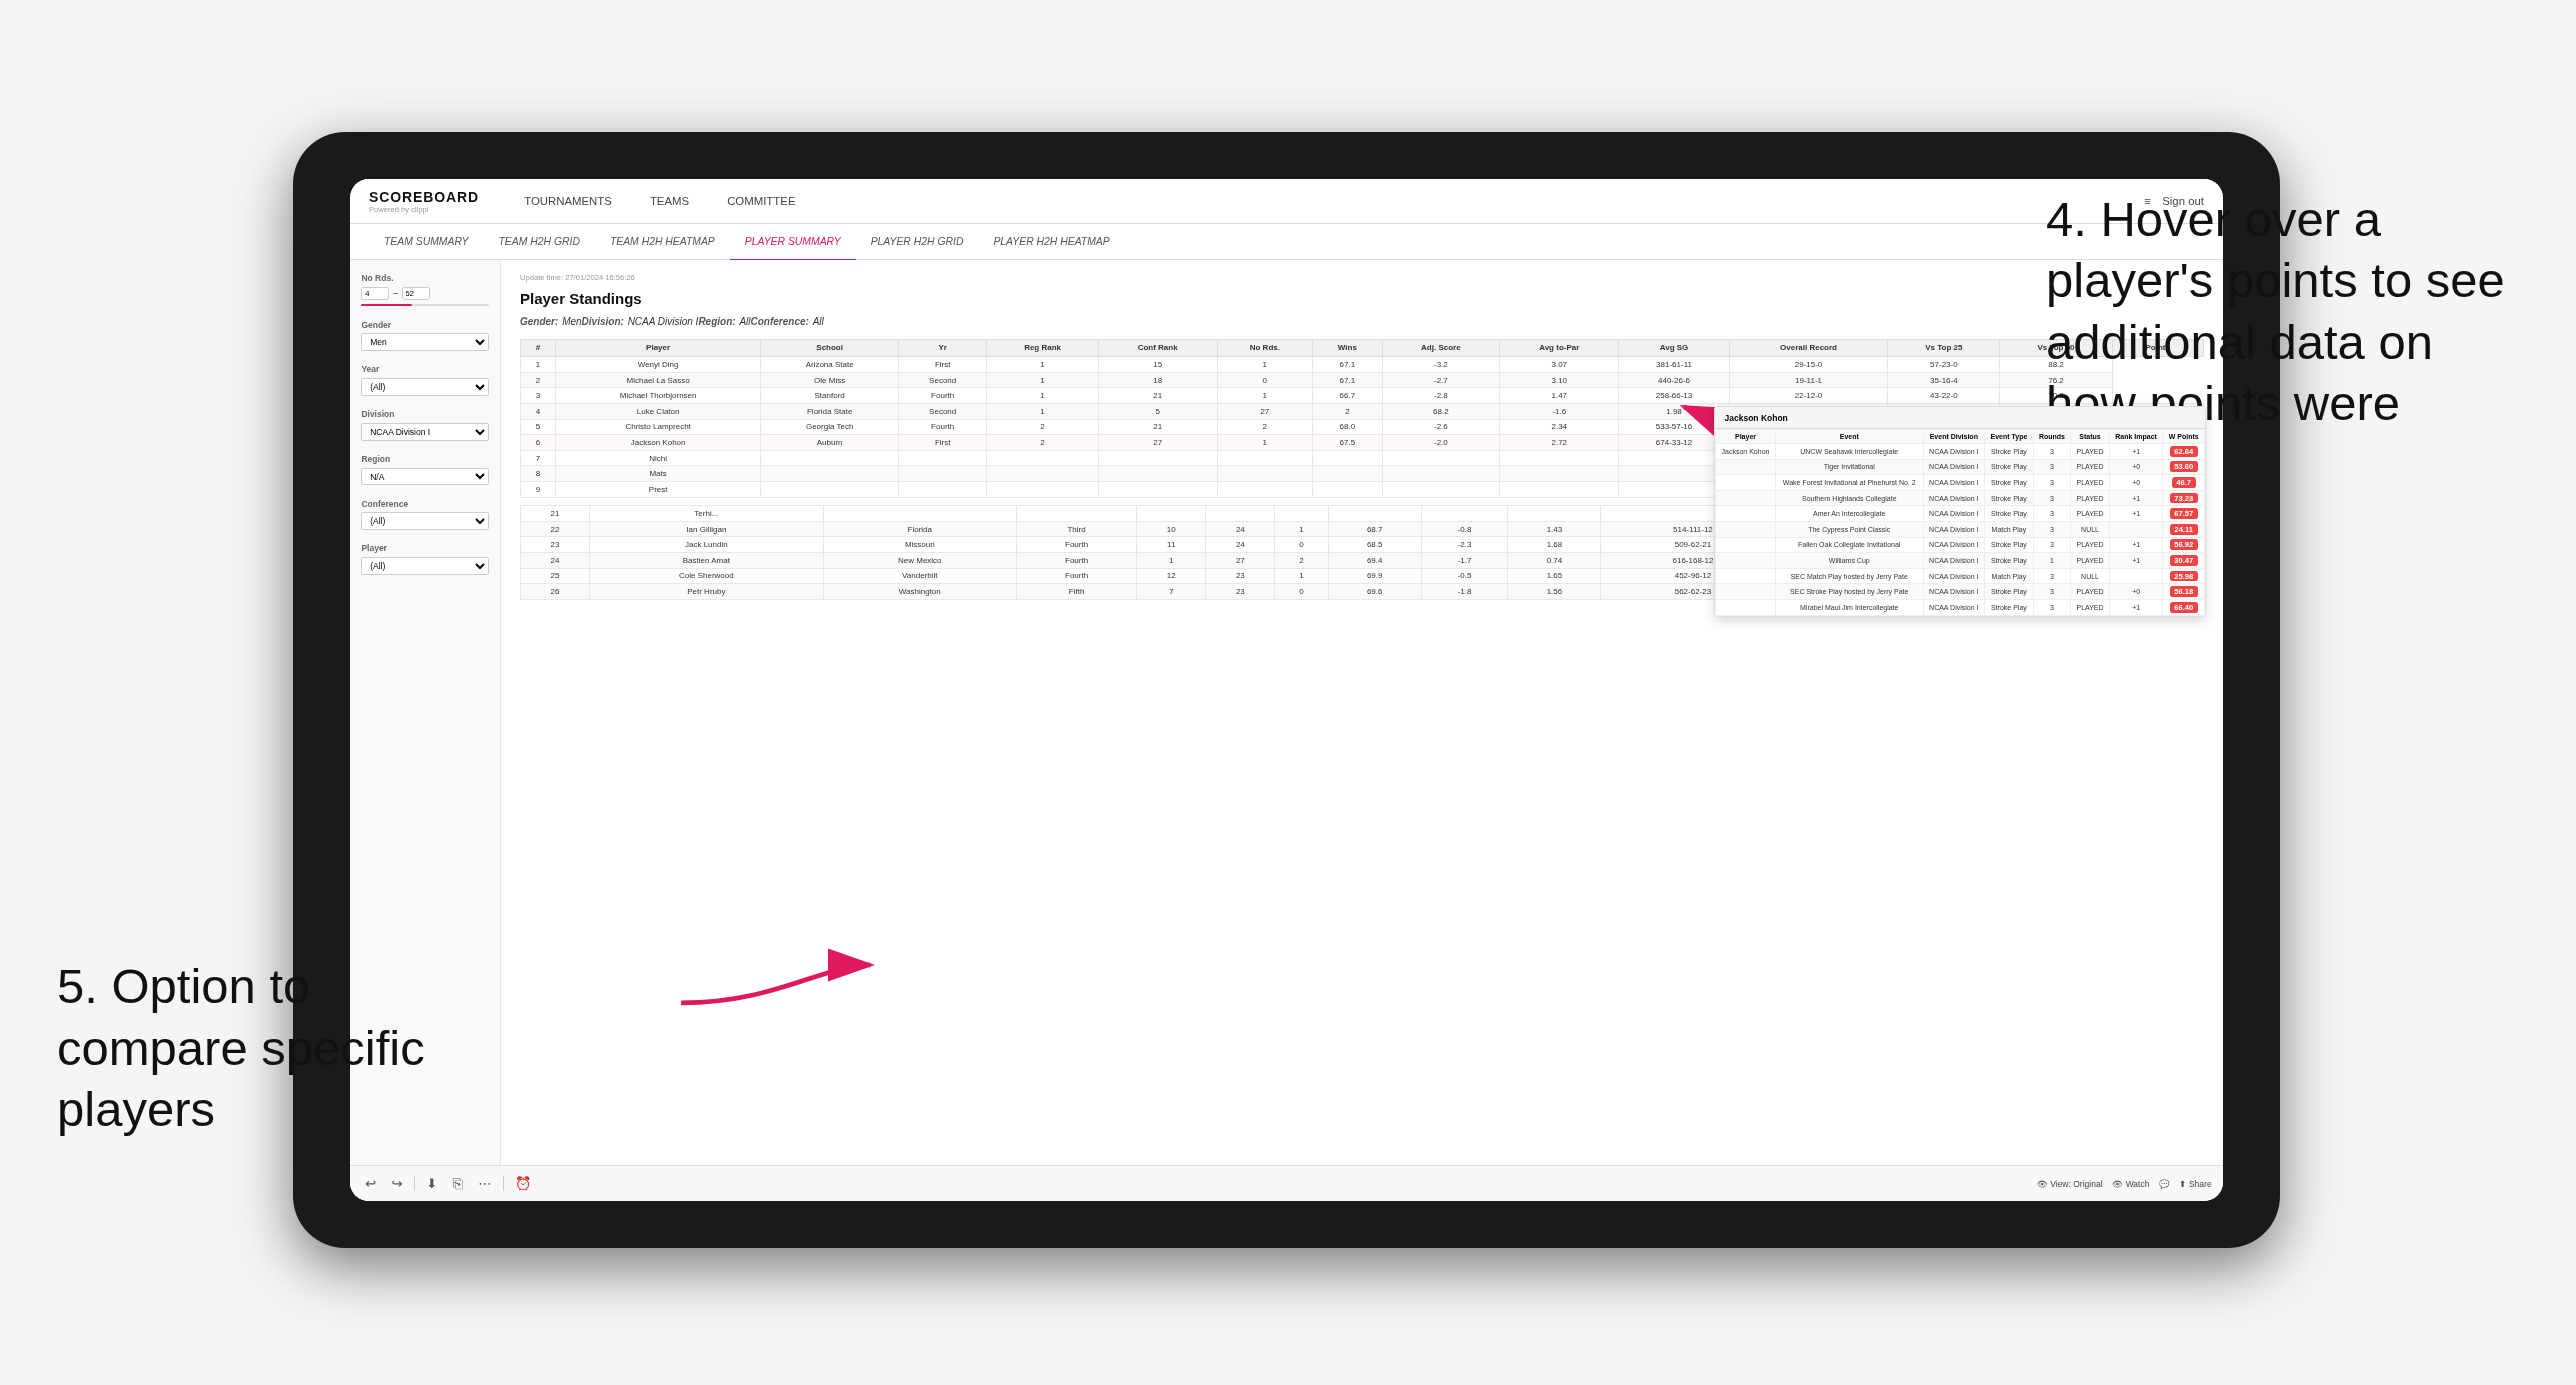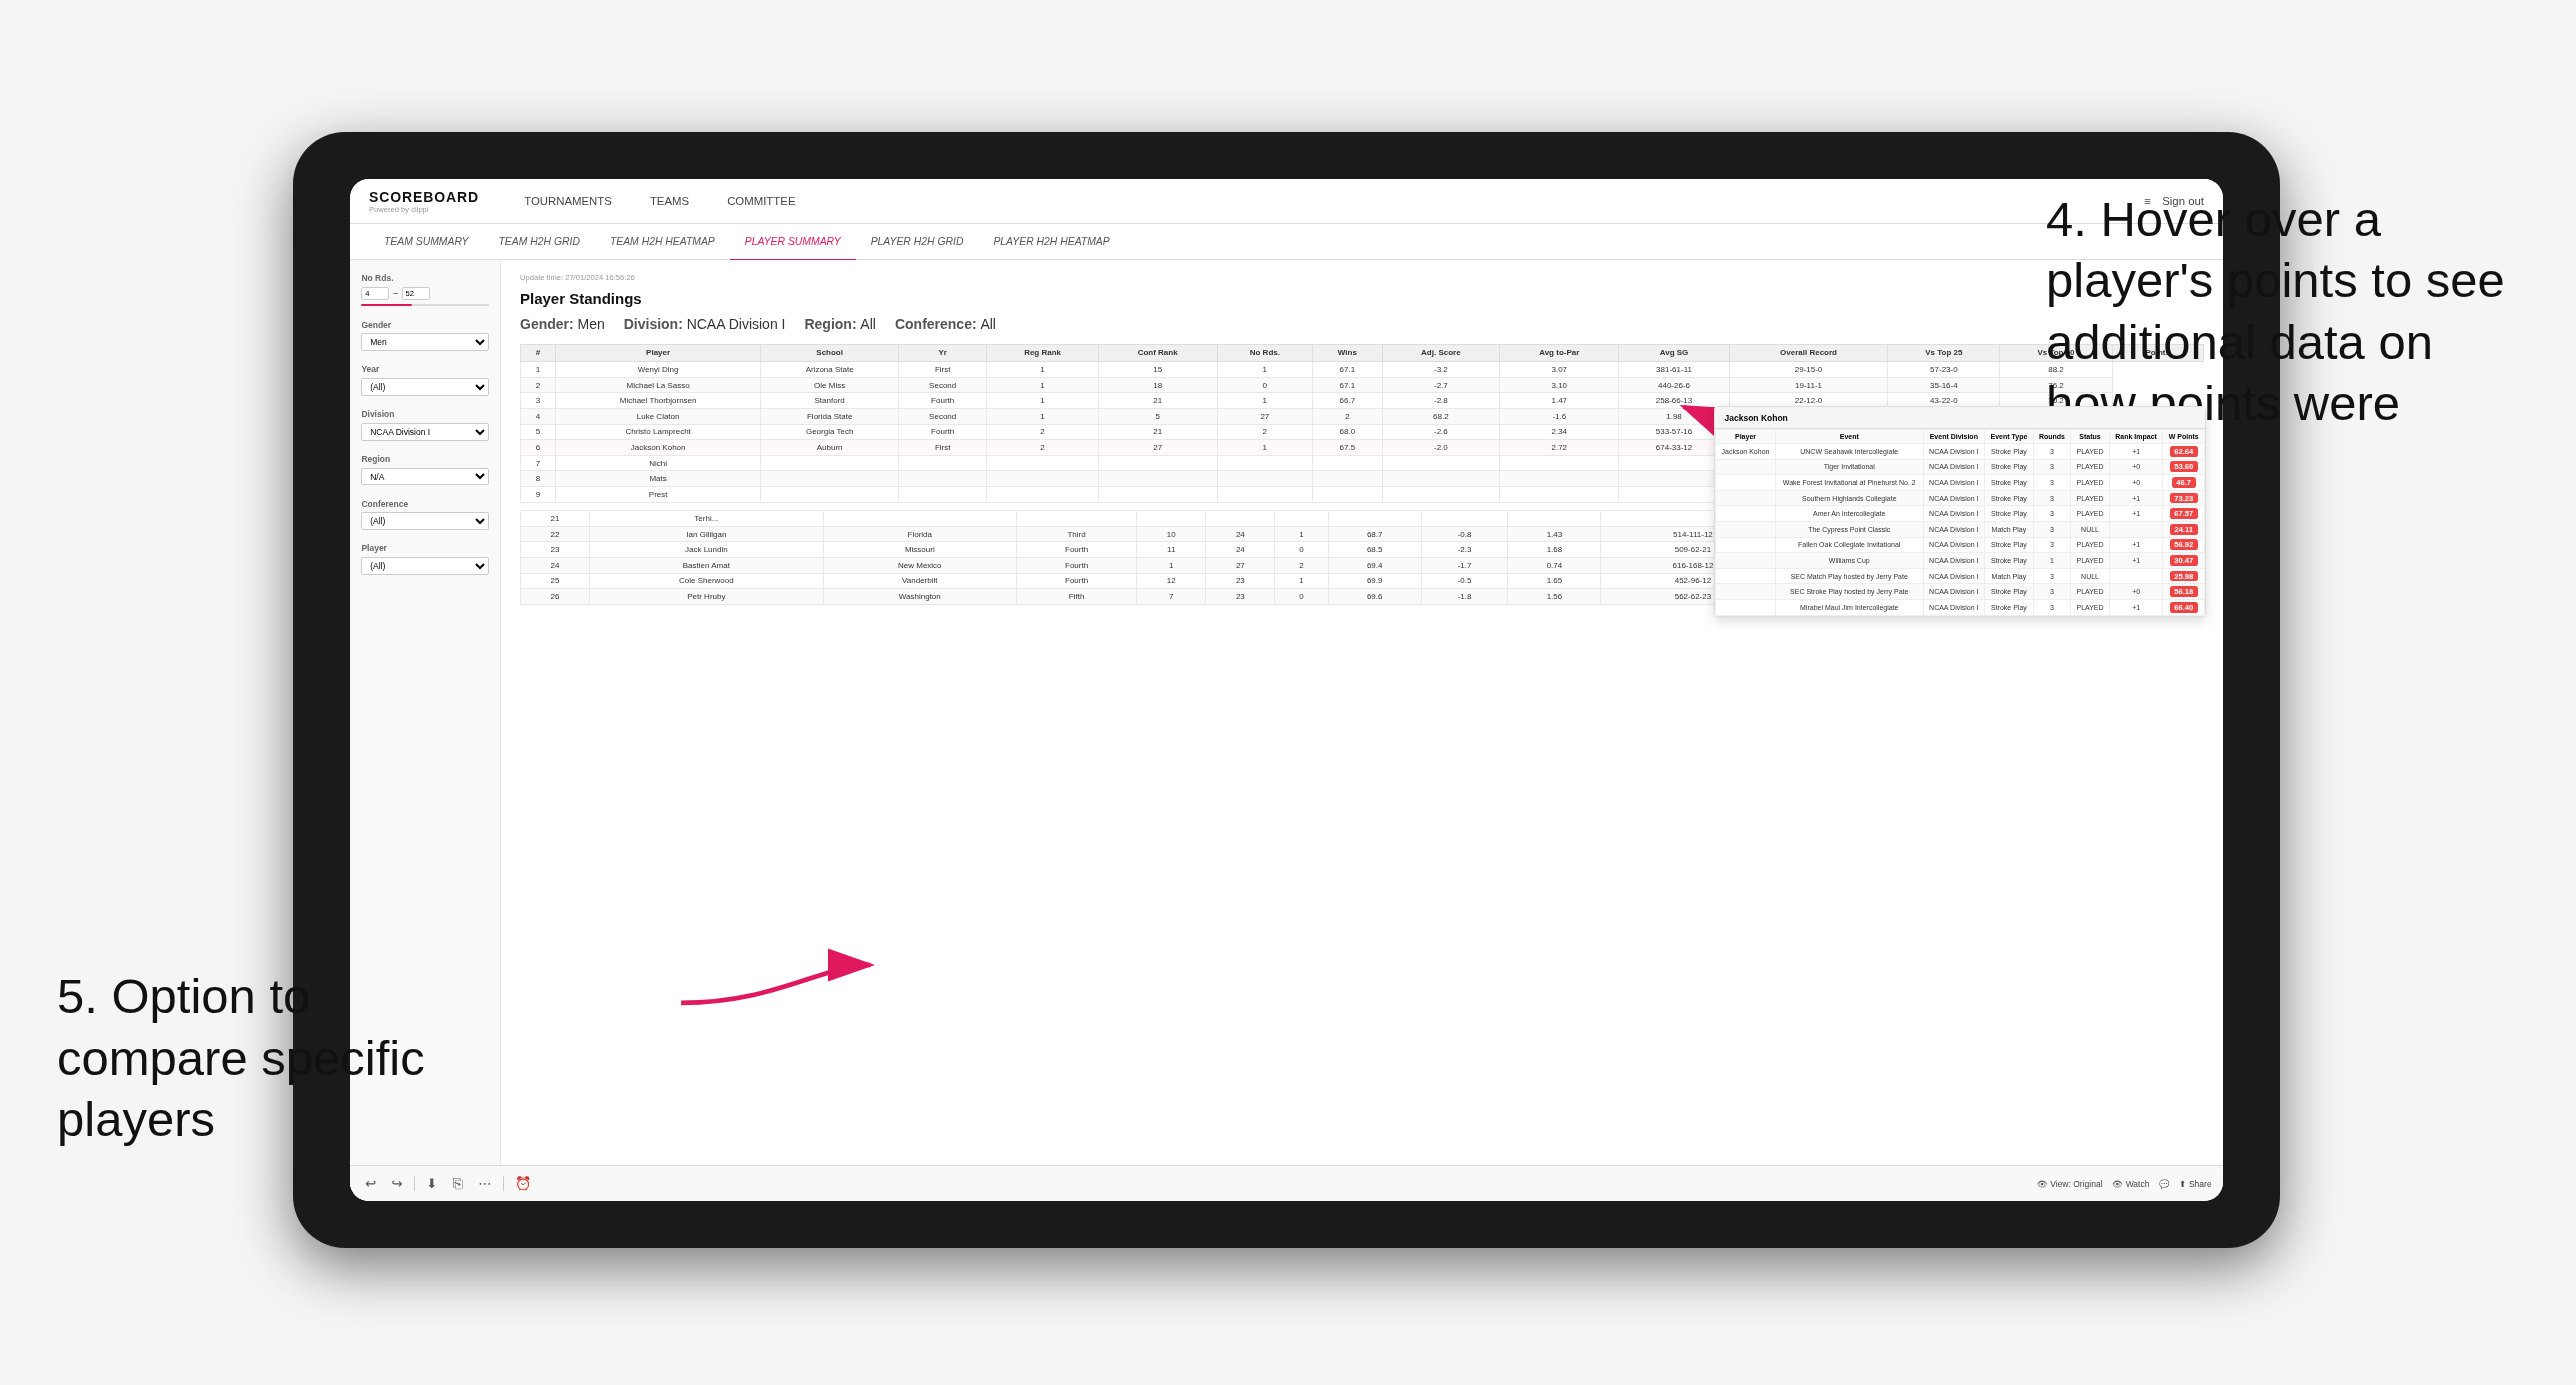--- a/index.html
+++ b/index.html
@@ -32,21 +32,21 @@
       color: #111;
       line-height: 1.25;
     }
     .annotation-top-right {
       top: 189px;
       right: 57px;
       width: 473px;
       text-align: left;
     }
     .annotation-bottom-left {
-      bottom: 236px;
+      bottom: 246px;
       left: 57px;
       width: 397px;
       text-align: left;
     }
 
     
     .tablet-frame {
       position: absolute;
       top: 132px;
       left: 293px;
@@ -219,24 +219,24 @@
 
     .page-title {
       font-size: 15px;
       font-weight: 700;
       color: #111;
       margin-bottom: 9.5px;
     }
 
     .filters-row {
       display: flex;
-      gap: 19px;
-      font-size: 14px;
+      font-size: 10px;
       color: #333;
       margin-bottom: 11.4px;
+      font-style: italic;
     }
     .filter-item {
       display: flex;
       align-items: center;
       gap: 3.8px;
     }
     .filter-label {
       font-weight: 600;
       color: #555;
     }

